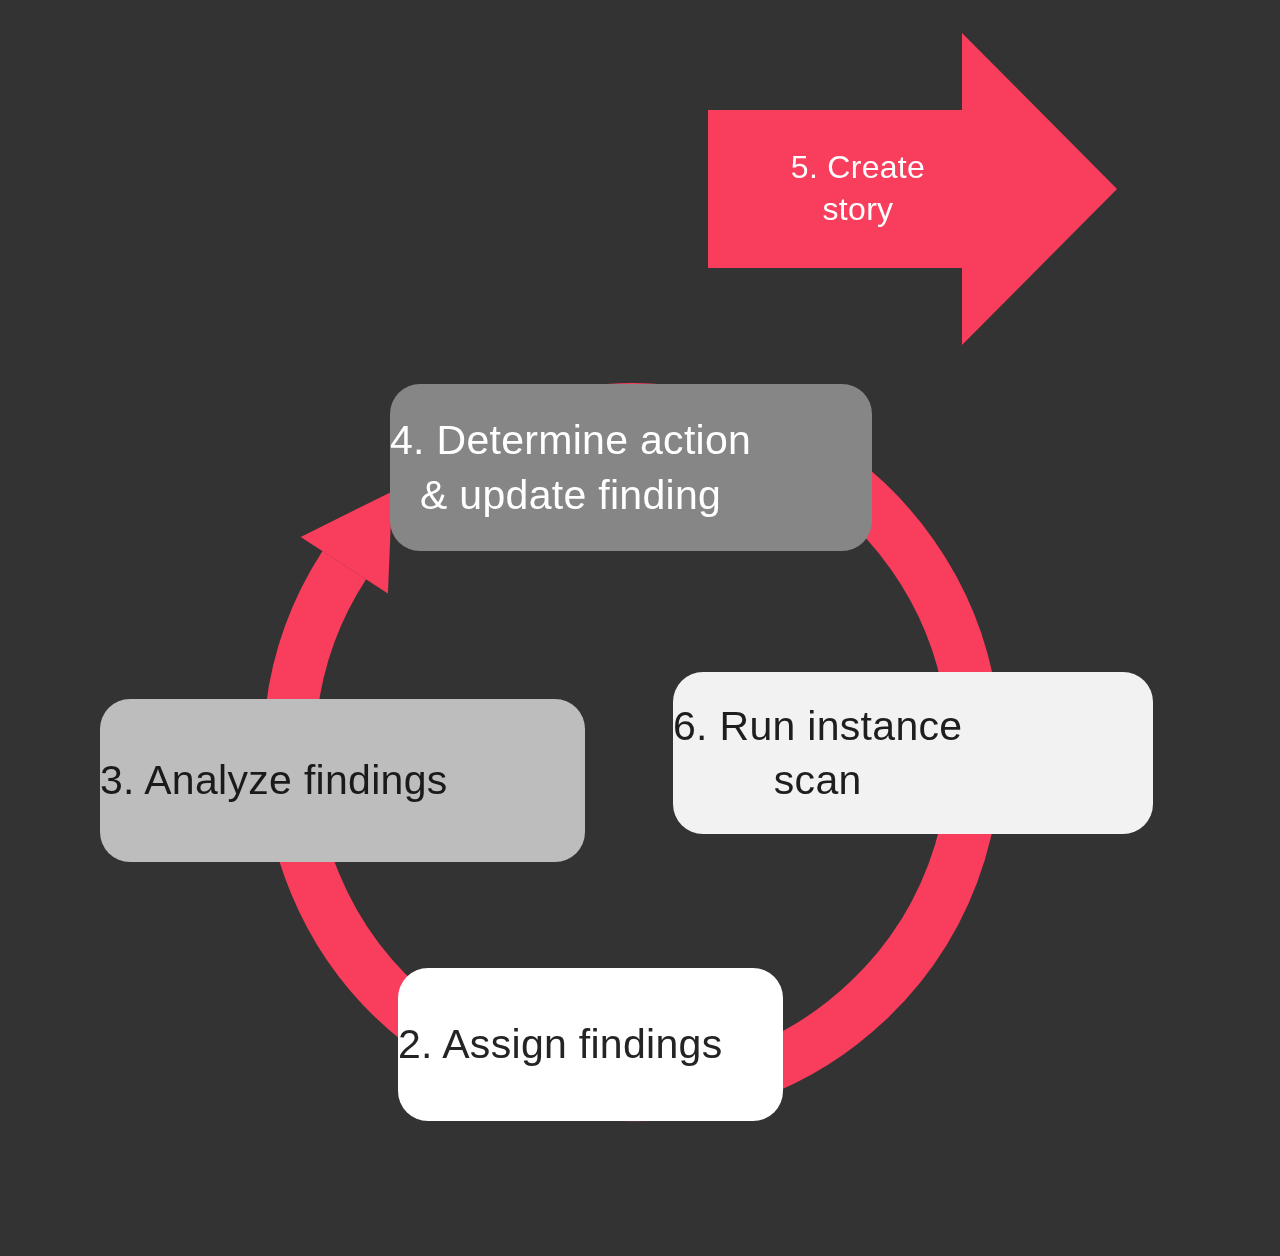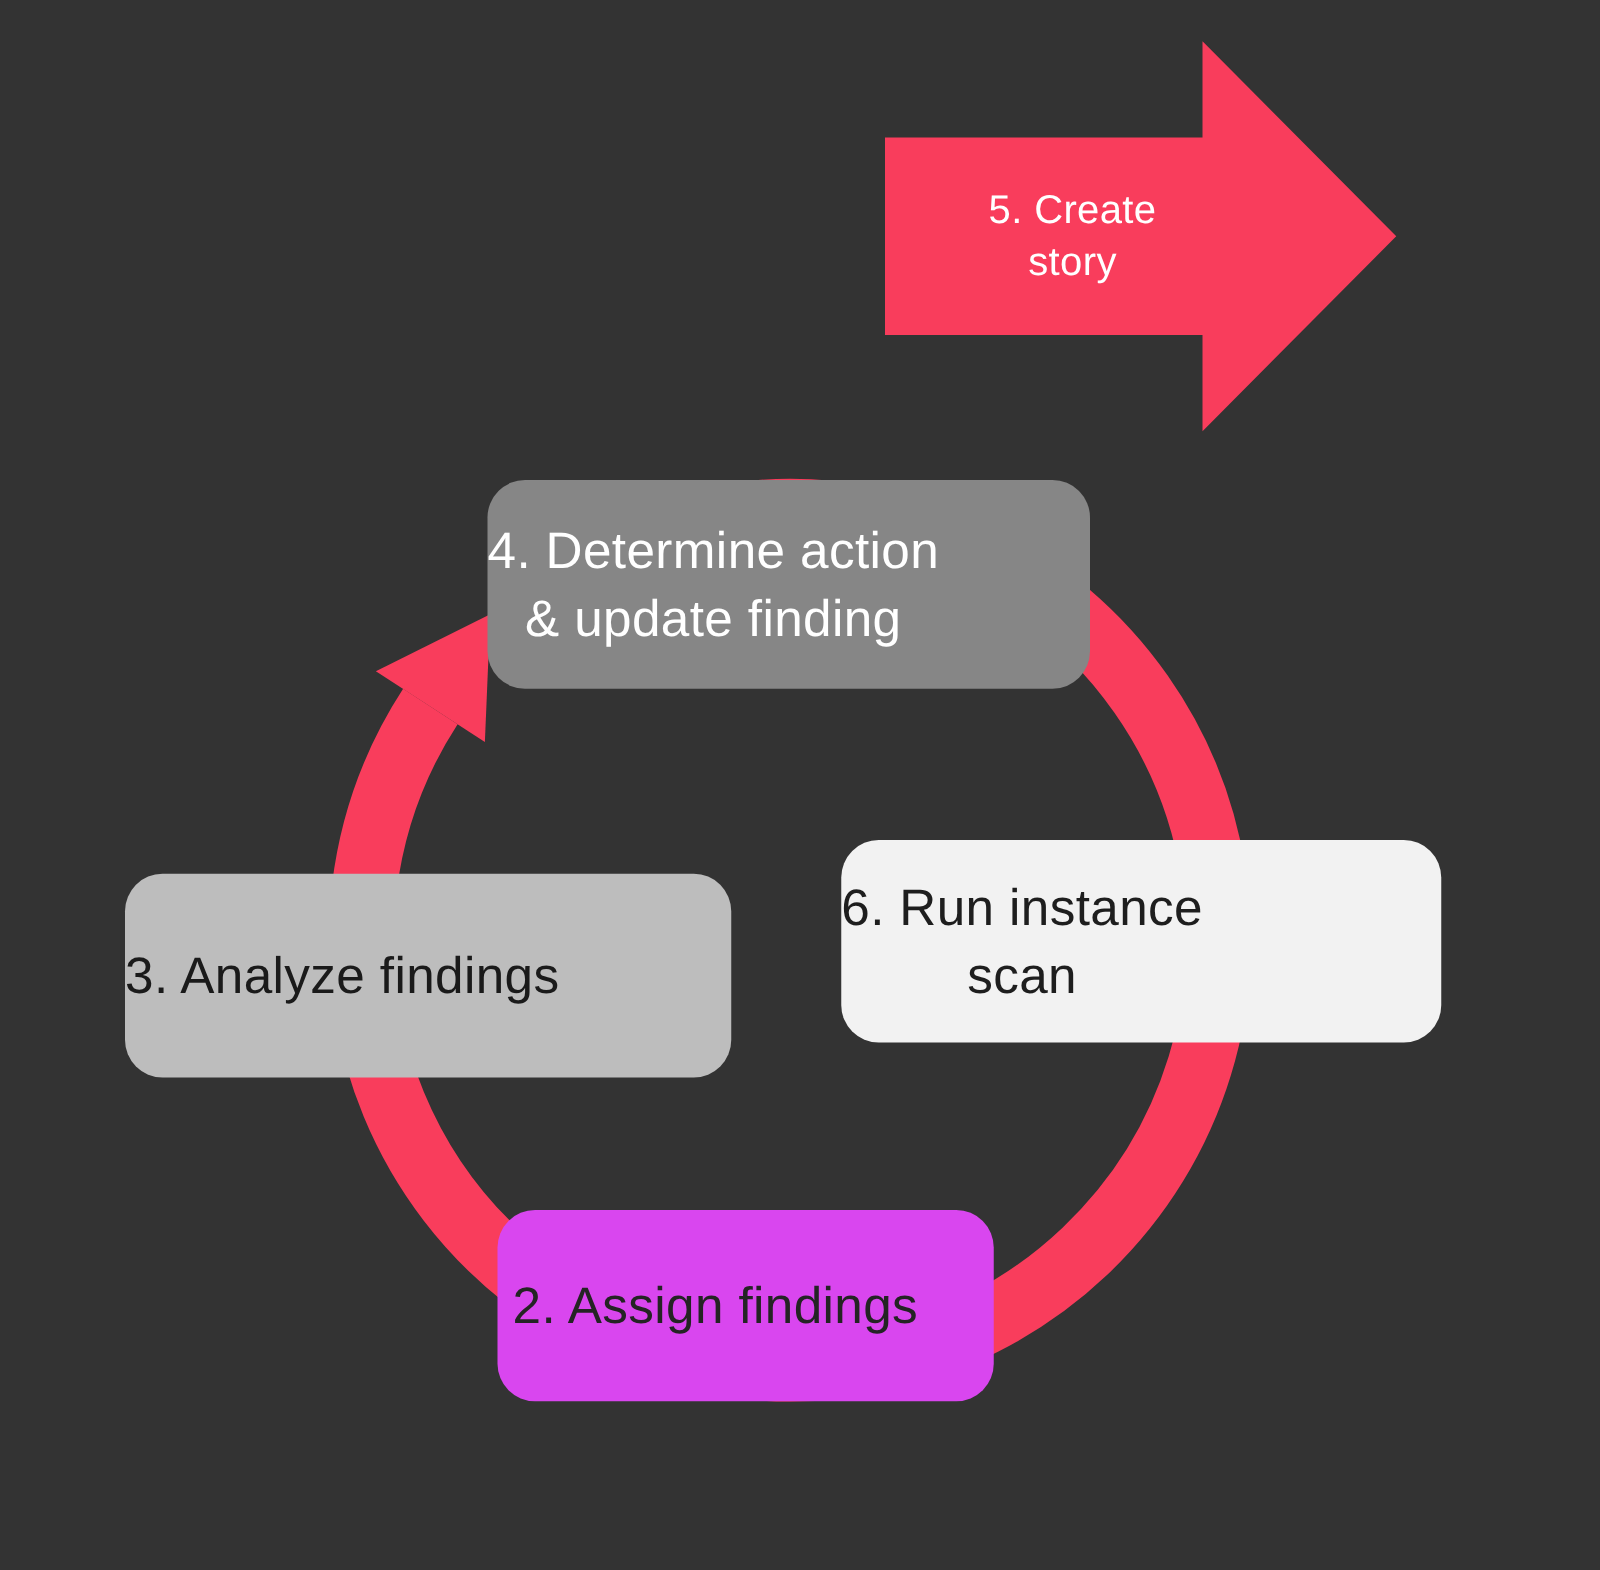--- a/index.html
+++ b/index.html
@@ -25,21 +25,21 @@
     display: flex;
     align-items: center;
     text-align: center;
     border-radius: 30px;
     font-size: 41px;
     line-height: 1.32;
     white-space: pre-line;
     letter-spacing: 0.3px;
   }
   .step1 { left: 673px; top: 672px; width: 480px; height: 162px; background: #F2F2F2; color: #1E1E1E; }
-  .step2 { left: 398px; top: 968px; width: 385px; height: 153px; background: #d946ef; color: #242424; padding-left: 12px; }
+  .step2 { left: 398px; top: 968px; width: 385px; height: 153px; background: #ffffff; color: #242424; }
   .step3 { left: 100px; top: 670px; width: 485px; height: 163px; background: #BDBDBD; color: #1A1A1A; margin-top: 29px; }
   .step4 { left: 390px; top: 384px; width: 482px; height: 167px; background: #868686; color: #FFFFFF; }
   .arrow-label {
     position: absolute;
     left: 718px;
     top: 110px;
     width: 280px;
     height: 158px;
     display: flex;
     align-items: center;

